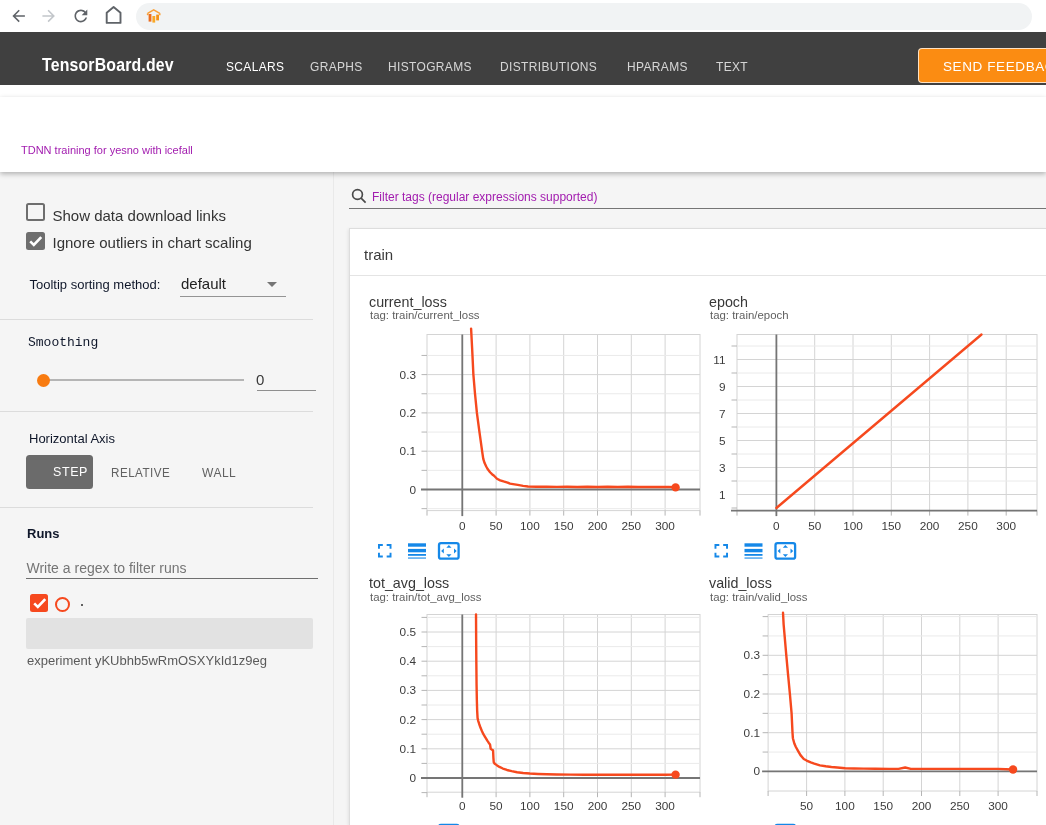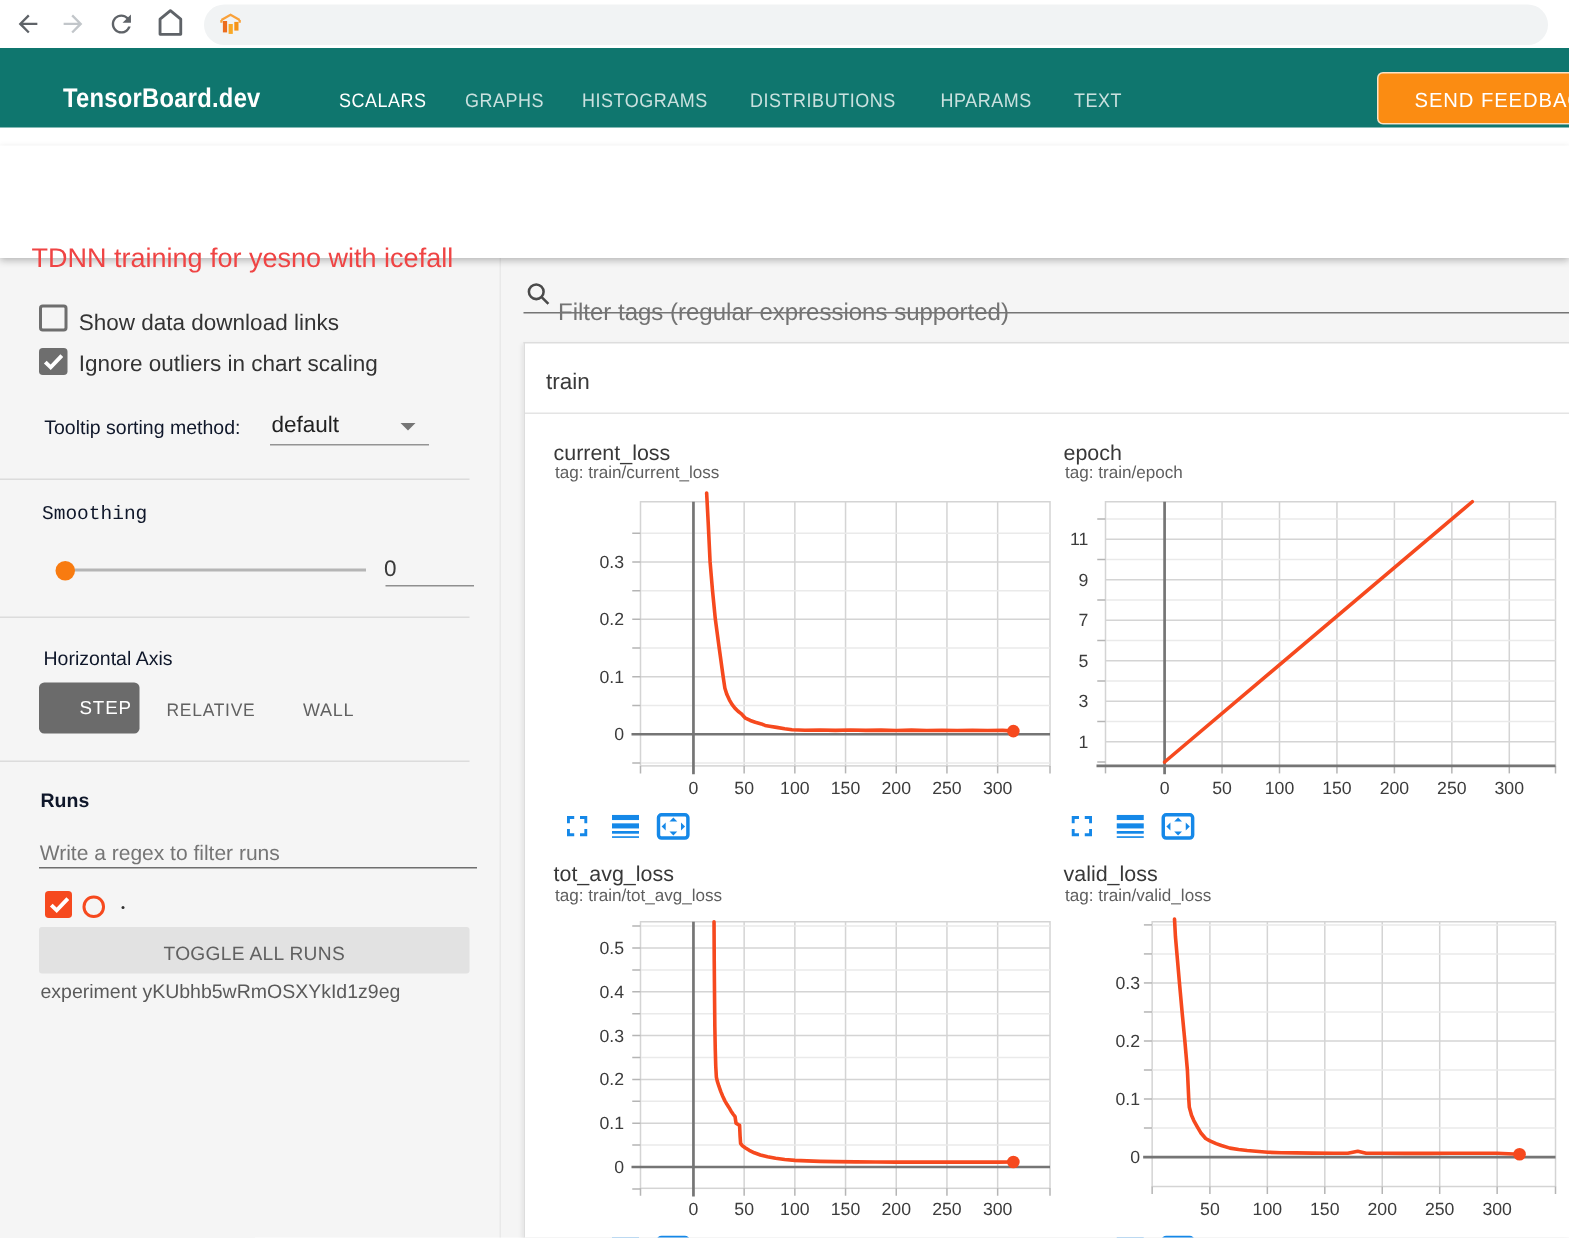--- a/index.html
+++ b/index.html
@@ -24,37 +24,37 @@
  <svg class="abs" style="left:146px;top:7px" width="17" height="17" viewBox="0 0 17 17">
    <polyline points="1.6,6.3 7.7,2.8 13.8,6.3" fill="none" stroke="#f9a13a" stroke-width="1.5"></polyline>
    <polyline points="1.6,6.3 1.6,8.2" fill="none" stroke="#f9a13a" stroke-width="1.5"></polyline>
    <polyline points="13.8,6.3 13.8,8.2" fill="none" stroke="#f9a13a" stroke-width="1.5"></polyline>
    <rect x="2.6" y="7" width="2.8" height="7.6" fill="#ec6d1e"></rect>
    <rect x="6.4" y="9" width="2.8" height="6.6" fill="#f9a825"></rect>
    <rect x="10.2" y="7.6" width="2.8" height="5.8" fill="#f59317"></rect>
  </svg>
 </div>
 
-<div class="abs" style="left:0;top:32px;width:1046px;height:53px;background:#0f766e">
+<div class="abs" style="left:0;top:32px;width:1046px;height:53px;background:#404040">
  <div class="abs" style="left:42px;top:22.5px;font-size:18px;font-weight:bold;color:#fff;letter-spacing:0.2px;transform:scaleX(0.88);transform-origin:0 0">TensorBoard.dev</div>
  <div class="abs nav" style="left:226px;top:27px;">SCALARS</div>
  <div class="abs navi" style="left:310px;top:27px;">GRAPHS</div>
  <div class="abs navi" style="left:388px;top:27px;">HISTOGRAMS</div>
  <div class="abs navi" style="left:500px;top:27px;">DISTRIBUTIONS</div>
  <div class="abs navi" style="left:627px;top:27px;">HPARAMS</div>
  <div class="abs navi" style="left:716px;top:27px;">TEXT</div>
  <div class="abs" style="left:213px;top:61.5px;width:85px;height:3px;background:#fff"></div>
  <div class="abs" style="left:918px;top:16px;width:142px;height:34.5px;border:1.5px solid rgba(255,255,255,0.75);border-radius:4px;background:#fb8c12"></div>
  <div class="abs" style="left:943px;top:27px;font-size:13.5px;color:#fff;letter-spacing:0.6px;white-space:nowrap">SEND FEEDBACK</div>
 </div>
 <style>.nav{font-size:13px;color:#fff;letter-spacing:0.4px;transform:scaleX(0.92);transform-origin:0 0}.navi{font-size:13px;color:rgba(255,255,255,0.78);letter-spacing:0.4px;transform:scaleX(0.92);transform-origin:0 0}
 .lab{font-size:13px;color:#0f172a}.big{font-size:15px;color:#333}</style>
 
 <div class="abs" style="left:0;top:96.5px;width:1046px;height:75.5px;background:#fff;box-shadow:0 2px 5px rgba(0,0,0,0.28);z-index:3">
- <div class="abs" style="left:21px;top:65px;font-size:18px;color:#ef4444">TDNN training for yesno with icefall</div>
+ <div class="abs" style="left:21px;top:47px;font-size:11px;color:#a21caf">TDNN training for yesno with icefall</div>
 </div>
 
 <div class="abs" style="left:0;top:172px;width:1046px;height:653px;background:#f5f5f5;z-index:1">
 
  <div class="abs" style="left:333px;top:0;width:1px;height:653px;background:#e9e9e9"></div>
  <div class="abs" style="left:26px;top:31px;width:18.6px;height:18.4px;border:2.2px solid #6e6e6e;border-radius:2.5px;background:#f5f5f5"></div>
  <div class="abs big" style="left:52.5px;top:34.5px;">Show data download links</div>
  <div class="abs" style="left:26px;top:59.5px;width:18.6px;height:18.4px;border-radius:2.5px;background:#6e6e6e">
       <svg width="14" height="14" viewBox="0 0 14 14" style="position:absolute;left:2px;top:2px">
         <path d="M2.2 7.4l3.6 3.5 7.4-7.8" fill="none" stroke="#fff" stroke-width="2.6"></path>
@@ -82,28 +82,27 @@
  <div class="abs" style="left:26.5px;top:387.5px;font-size:14px;color:#757575">Write a regex to filter runs</div>
  <div class="abs" style="left:26px;top:405.5px;width:292px;height:1px;background:#6f6f6f"></div>
  <div class="abs" style="left:30.3px;top:422.3px;width:17.6px;height:17.6px;border-radius:2.5px;background:#f6491e">
       <svg width="14" height="14" viewBox="0 0 14 14" style="position:absolute;left:2px;top:2px">
         <path d="M2.2 7.4l3.6 3.5 7.4-7.8" fill="none" stroke="#fff" stroke-width="2.6"></path>
       </svg>
     </div>
  <div class="abs" style="left:55.3px;top:425px;width:14.8px;height:14.8px;border:2.3px solid #f6491e;border-radius:50%;background:#f5f5f5"></div>
  <div class="abs" style="left:80.6px;top:431.6px;width:2.4px;height:2.4px;border-radius:50%;background:#2f2f2f"></div>
  <div class="abs" style="left:26px;top:446px;width:287px;height:31px;background:#e2e2e2;border-radius:2px"></div>
- <div class="abs" style="left:26px;top:455.5px;width:287px;text-align:center;font-size:12.8px;color:#616161;letter-spacing:0.2px">TOGGLE ALL RUNS</div>
  <div class="abs" style="left:27px;top:480.5px;font-size:13px;color:#5a5a5a">experiment yKUbhb5wRmOSXYkId1z9eg</div>
 
  <svg class="abs" style="left:349px;top:14px" width="20" height="20" viewBox="0 0 20 20">
       <circle cx="8.5" cy="8.5" r="4.9" fill="none" stroke="#4a4a4a" stroke-width="1.7"></circle>
       <line x1="12.1" y1="12.1" x2="16.6" y2="16.6" stroke="#4a4a4a" stroke-width="1.7"></line>
     </svg>
- <div class="abs" style="left:372px;top:28px;font-size:16px;color:#737373">Filter tags (regular expressions supported)</div>
+ <div class="abs" style="left:372px;top:18px;font-size:12px;color:#a21caf">Filter tags (regular expressions supported)</div>
  <div class="abs" style="left:349px;top:35.5px;width:697px;height:1px;background:#757575"></div>
 
  <div class="abs" style="left:349px;top:56px;width:697px;height:597px;background:#fff;border-left:1px solid #ddd;border-top:1px solid #ddd;box-shadow:-1px 1px 3px rgba(0,0,0,0.08)">
    <div class="abs" style="left:14px;top:16.8px;font-size:15px;color:#3a3a3a">train</div>
    <div class="abs" style="left:0;top:45.5px;width:708px;height:1px;background:#e4e4e4"></div>
  </div>
 </div>
 <svg width="708" height="549" viewBox="349 276 708 549" style="position:absolute;left:349px;top:276px;z-index:5">
     <style>.grid line,.grid rect{stroke:#d4d4d4;stroke-width:1}.grid2 line{stroke:#eaeaea;stroke-width:1}.tick line{stroke:#b5b5b5;stroke-width:1}.dark line{stroke:#757575;stroke-width:1.8}.run{fill:none;stroke:#f6491e;stroke-width:2.4;stroke-linejoin:round;stroke-linecap:round}text{font-family:"Liberation Sans",sans-serif}</style>
     <g class="grid">

